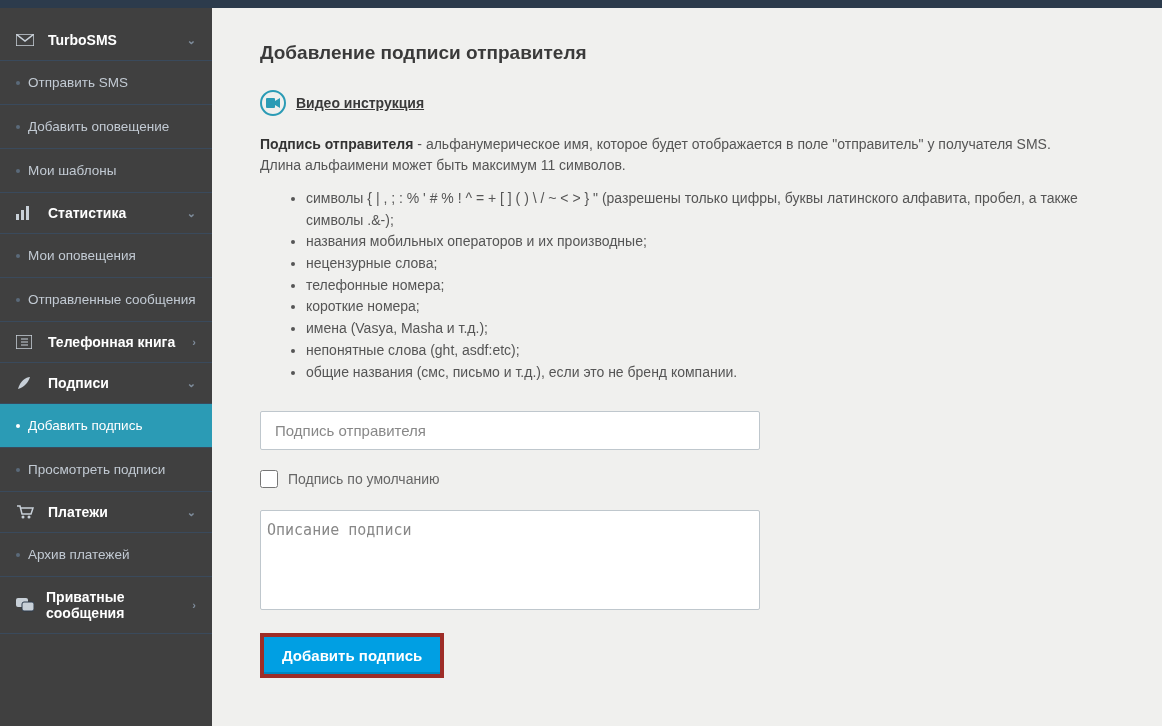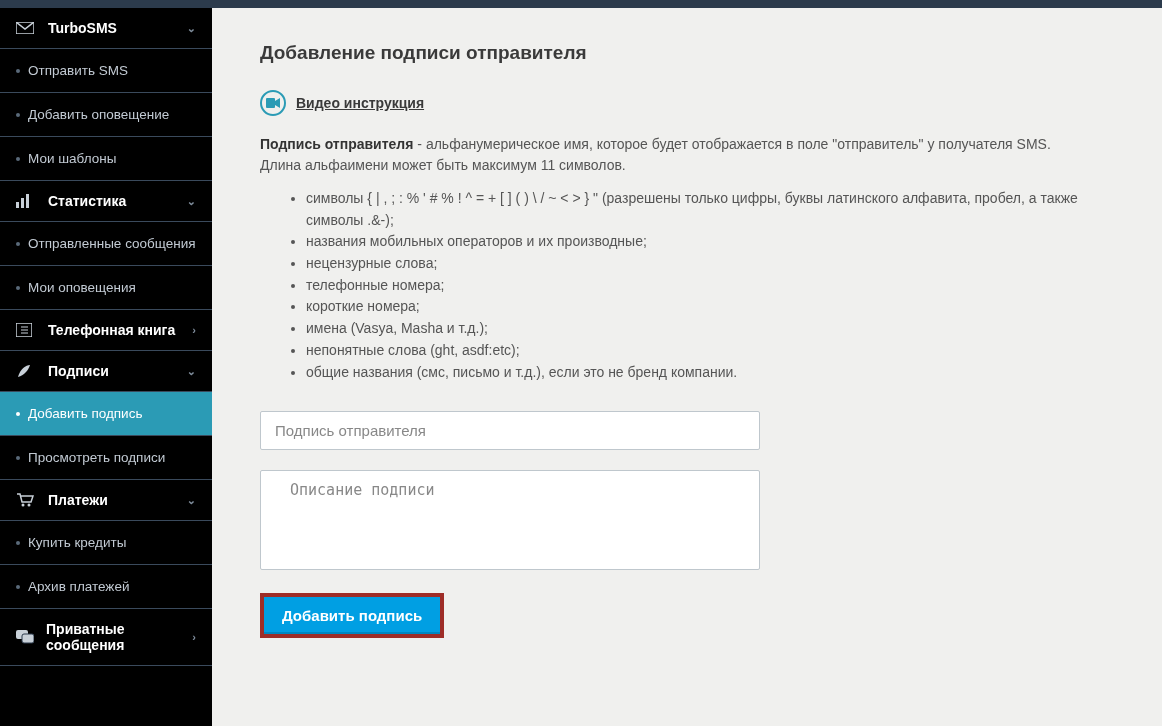--- a/index.html
+++ b/index.html
@@ -1,19 +1,19 @@
 <!DOCTYPE html>
 <html><head>
 <meta charset="utf-8">
 <style>
 * { margin: 0; padding: 0; box-sizing: border-box; }
 body { font-family: -apple-system, "Segoe UI", Arial, sans-serif; font-size: 14px; background: #f0f0ee; color: #555; width: 1162px; height: 726px; overflow: hidden; }
 .layout { display: flex; height: 100%; }
 .topbar { position: absolute; top: 0; left: 0; right: 0; height: 8px; background: #2c3b4c; }
-.sidebar { width: 212px; background: #000000; color: #c8d0d8; flex-shrink: 0; height: 100%; overflow: hidden; padding-top: 8px; }
+.sidebar { width: 212px; background: #404040; color: #c8d0d8; flex-shrink: 0; height: 100%; overflow: hidden; padding-top: 20px; }
 .nav-section { border-bottom: 1px solid #3a4a5c; }
 .nav-header { display: flex; align-items: center; padding: 12px 16px; font-weight: 700; color: #fff; cursor: pointer; font-size: 14px; }
 .nav-header .icon { width: 22px; margin-right: 10px; display: inline-flex; align-items: center; }
 .nav-header .chev { margin-left: auto; font-size: 11px; color: #7f8d9c; }
 .nav-item { padding: 14px 16px 14px 28px; color: #c2cad3; cursor: pointer; border-top: 1px solid #3a4a5c; font-size: 13.5px; position: relative; }
 .nav-item::before { content: ""; position: absolute; left: 16px; top: 50%; width: 4px; height: 4px; background: #5a6a7a; border-radius: 50%; transform: translateY(-50%); }
 .nav-item.active { background: #2b9bb5; color: #fff; }
 .nav-item.active::before { background: #fff; }
 .main { flex: 1; padding: 42px 40px 20px 48px; overflow: auto; }
 h1 { font-size: 19px; font-weight: 700; color: #3a3a3a; margin-bottom: 26px; }
@@ -25,21 +25,21 @@
 .warning { color: #d16262; line-height: 1.5; font-size: 14px; margin-bottom: 12px; }
 .para { margin-bottom: 12px; line-height: 1.5; }
 ul.rules { margin: 0 0 28px 46px; line-height: 1.55; }
 ul.rules li { list-style: disc; }
 .field { margin-bottom: 20px; }
 .text-input { width: 500px; padding: 10px 14px; font-size: 15px; border: 1px solid #bfc7cd; border-radius: 2px; background: #fff; color: #888; }
 .text-input::placeholder { color: #888; }
 .checkbox-row { display: flex; align-items: center; margin-bottom: 22px; }
 .checkbox-row input[type=checkbox] { width: 18px; height: 18px; margin-right: 10px; border: 1px solid #aaa; }
 .checkbox-row label { color: #666; font-size: 14px; }
-.textarea { width: 500px; height: 100px; padding: 10px 29px; font-size: 15px; border: 1px solid #bfc7cd; border-radius: 2px; background: #fff; color: #888; resize: none; }
+.textarea { width: 500px; height: 100px; padding: 10px 6px; font-size: 15px; border: 1px solid #bfc7cd; border-radius: 2px; background: #fff; color: #888; resize: none; }
 .textarea::placeholder { color: #888; }
 .submit-btn { background: #009fe3; color: #fff; font-weight: 700; font-size: 15px; padding: 10px 18px; border: none; cursor: pointer; box-shadow: inset 0 -2px 0 rgba(0,0,0,0.15); }
 .highlight-box { display: inline-block; border: 4px solid #9e2d27; padding: 0; }
 svg { display: block; }
 </style>
 </head>
 <body>
 
 <div class="topbar"></div>
 <div class="layout">
@@ -65,22 +65,22 @@
           <span class="icon">
             <svg width="16" height="14" viewBox="0 0 16 14">
               <rect x="0" y="8" width="3" height="6" fill="#c8d0d8"></rect>
               <rect x="5" y="4" width="3" height="10" fill="#c8d0d8"></rect>
               <rect x="10" y="0" width="3" height="14" fill="#c8d0d8"></rect>
             </svg>
           </span>
           <span>Статистика</span>
           <span class="chev">⌄</span>
         </div>
+        <div class="nav-item">Мои оповещения</div>
         <div class="nav-item">Отправленные сообщения</div>
-        <div class="nav-item">Мои оповещения</div>
       </div>
       <div class="nav-section">
         <div class="nav-header">
           <span class="icon">
             <svg width="16" height="14" viewBox="0 0 16 14">
               <rect x="0" y="0" width="16" height="14" rx="1" fill="none" stroke="#c8d0d8" stroke-width="1.5"></rect>
               <line x1="5" y1="4" x2="12" y2="4" stroke="#c8d0d8"></line>
               <line x1="5" y1="7" x2="12" y2="7" stroke="#c8d0d8"></line>
               <line x1="5" y1="10" x2="12" y2="10" stroke="#c8d0d8"></line>
             </svg>
@@ -107,21 +107,20 @@
           <span class="icon">
             <svg width="18" height="14" viewBox="0 0 18 14">
               <path d="M1 1 H4 L6 9 H15 L17 3 H5" fill="none" stroke="#c8d0d8" stroke-width="1.5"></path>
               <circle cx="7" cy="12" r="1.5" fill="#c8d0d8"></circle>
               <circle cx="13" cy="12" r="1.5" fill="#c8d0d8"></circle>
             </svg>
           </span>
           <span>Платежи</span>
           <span class="chev">⌄</span>
         </div>
-        <div class="nav-item">Купить кредиты</div>
         <div class="nav-item">Архив платежей</div>
       </div>
       <div class="nav-section">
         <div class="nav-header">
           <span class="icon">
             <svg width="18" height="14" viewBox="0 0 18 14">
               <rect x="0" y="0" width="12" height="9" rx="2" fill="#c8d0d8"></rect>
               <rect x="6" y="4" width="12" height="9" rx="2" fill="#c8d0d8" stroke="#2c3b4c"></rect>
             </svg>
           </span>
@@ -157,20 +156,24 @@
         <li>короткие номера;</li>
         <li>имена (Vasya, Masha и т.д.);</li>
         <li>непонятные слова (ght, asdf:etc);</li>
         <li>общие названия (смс, письмо и т.д.), если это не бренд компании.</li>
       </ul>
 
     <div class="field">
       <input type="text" class="text-input" placeholder="Подпись отправителя" style="">
     </div>
 
+    <div class="checkbox-row">
+      <input type="checkbox" id="defcb" style="">
+      <label for="defcb">Подпись по умолчанию</label>
+    </div>
 
     <div class="field">
       <textarea class="textarea" placeholder="Описание подписи" style=""></textarea>
     </div>
 
     <div class="highlight-box">
       <button class="submit-btn">Добавить подпись</button>
     </div>
   </div>
 

